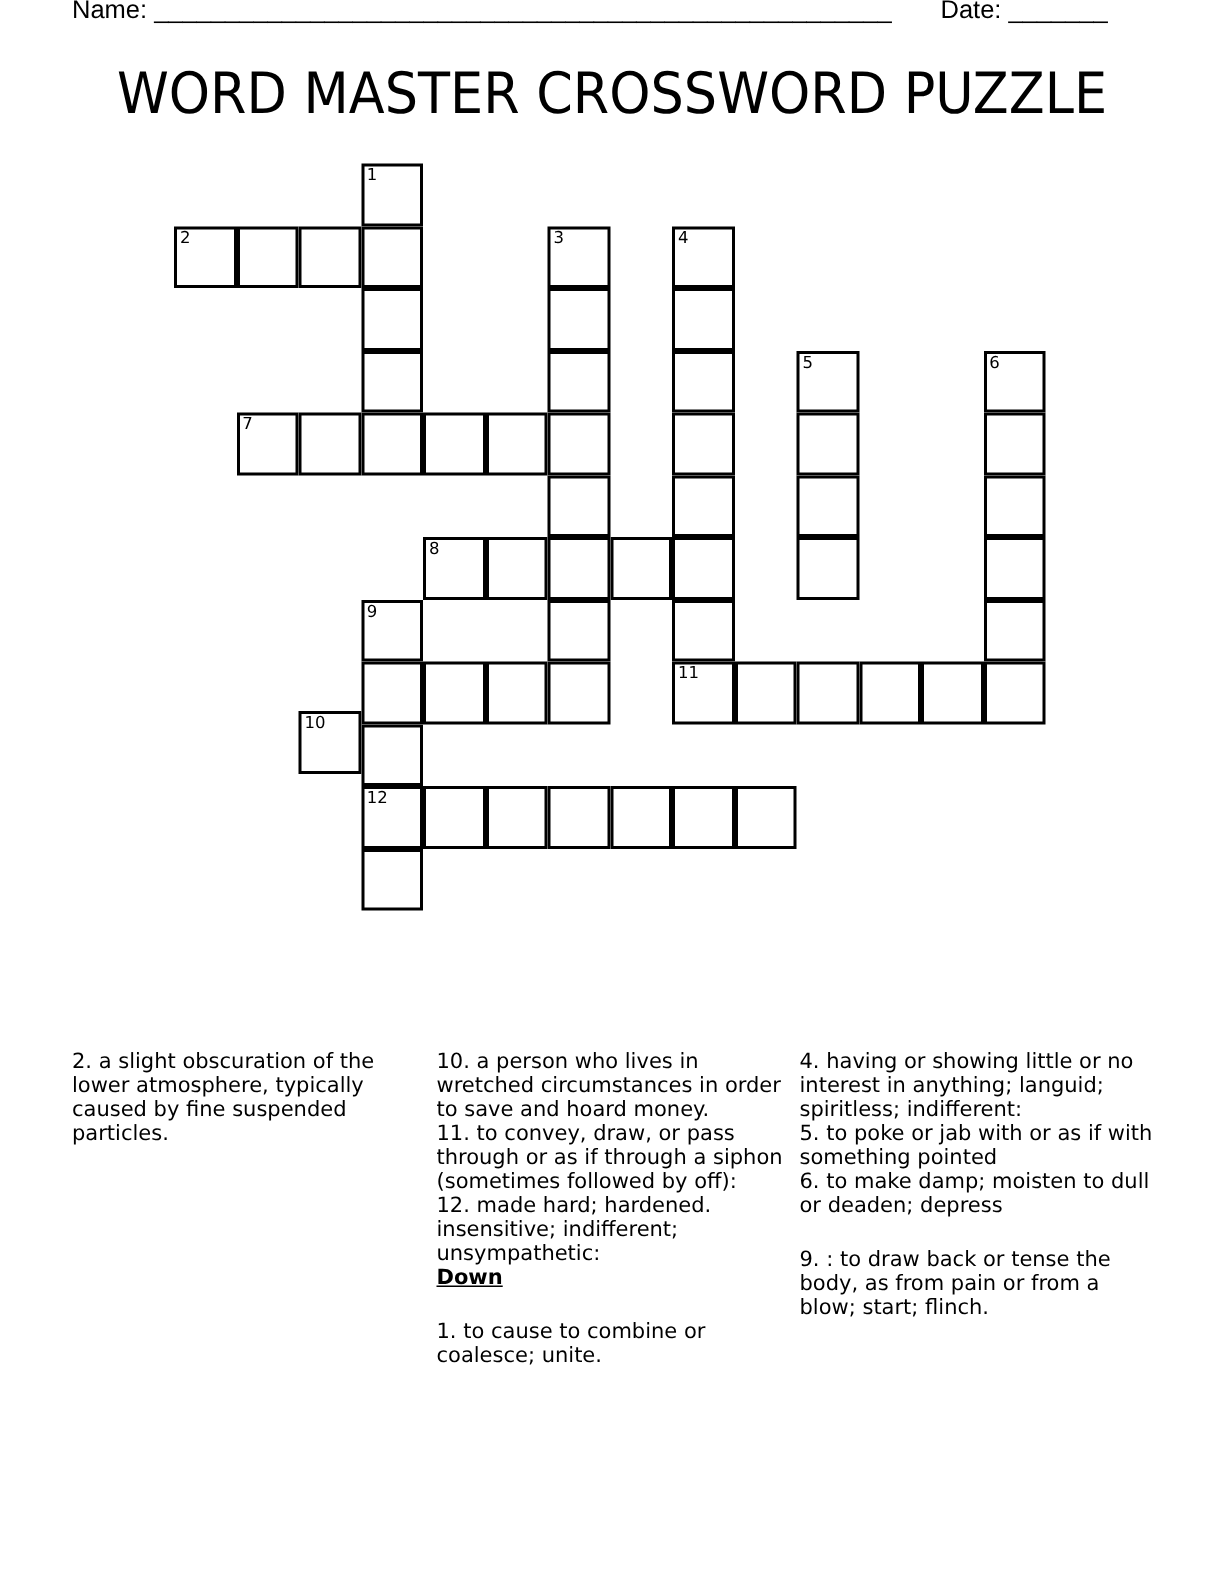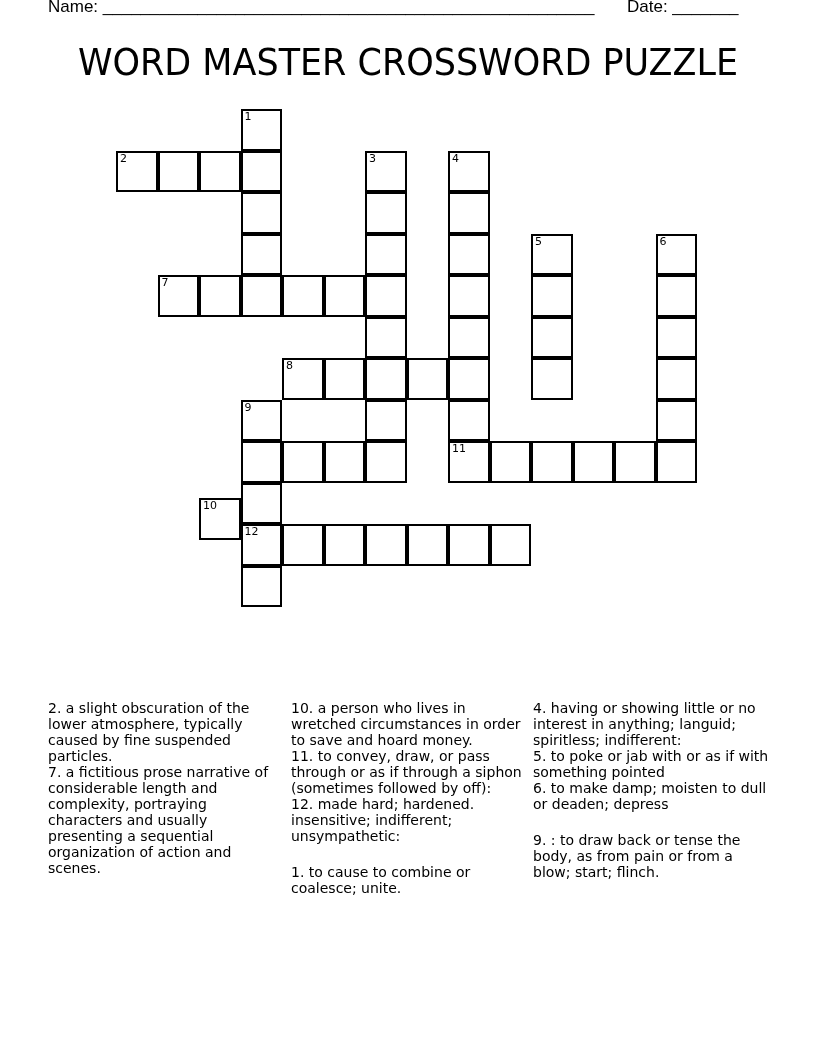--- a/index.html
+++ b/index.html
@@ -89,46 +89,46 @@
     <div class="cell" style="left: 407.5px; top: 359px;"></div>
     <div class="cell" style="left: 241.5px; top: 400.5px;">
       <span class="num">9</span>
     </div>
     <div class="cell" style="left: 241.5px; top: 442px;"></div>
     <div class="cell" style="left: 241.5px; top: 483.5px;"></div>
     <div class="cell" style="left: 241.5px; top: 525px;">
       <span class="num">12</span>
     </div>
     <div class="cell" style="left: 241.5px; top: 566.5px;"></div>
-    <div class="cell" style="left: 200px; top: 450px; margin-top: 48px;">
+    <div class="cell" style="left: 200px; top: 426px; margin-top: 48px;">
       <span class="num">10</span>
     </div>
     <div class="cell" style="left: 283px; top: 442px;"></div>
     <div class="cell" style="left: 324.5px; top: 442px;"></div>
     <div class="cell" style="left: 490.5px; top: 442px;"></div>
     <div class="cell" style="left: 532px; top: 442px;"></div>
     <div class="cell" style="left: 573.5px; top: 442px;"></div>
     <div class="cell" style="left: 615px; top: 442px;"></div>
     <div class="cell" style="left: 283px; top: 525px;"></div>
     <div class="cell" style="left: 324.5px; top: 525px;"></div>
     <div class="cell" style="left: 366px; top: 525px;"></div>
     <div class="cell" style="left: 407.5px; top: 525px;"></div>
     <div class="cell" style="left: 449px; top: 525px;"></div>
     <div class="cell" style="left: 490.5px; top: 525px;"></div>
   </div>
 
 <div class="clues col1">
   <span class="clue"><b>2.</b><span> a slight obscuration of the lower atmosphere, typically caused by fine suspended particles.</span></span>
-  <span class="clue"><b>7.</b><span> a fictitious prose narrative of considerable length and complexity, portraying characters and usually presenting a sequential organization of action and scenes.</span></span>
 </div>
 
 <div class="clues col2">
   <span class="clue"><b>10.</b><span> a person who lives in wretched circumstances in order to save and hoard money.</span></span>
   <span class="clue"><b>11.</b><span> to convey, draw, or pass through or as if through a siphon (sometimes followed by off):</span></span>
   <span class="clue"><b>12.</b><span> made hard; hardened. insensitive; indifferent; unsympathetic:</span></span>
+  <span class="sec">Down</span>
   <span class="clue gap"><b>1.</b><span> to cause to combine or coalesce; unite.</span></span>
 </div>
 
 <div class="clues col3">
   <span class="clue"><b>4.</b><span> having or showing little or no interest in anything; languid; spiritless; indifferent:</span></span>
   <span class="clue"><b>5.</b><span> to poke or jab with or as if with something pointed</span></span>
   <span class="clue"><b>6.</b><span> to make damp; moisten to dull or deaden; depress</span></span>
   <span class="clue gap"><b>9.</b><span> : to draw back or tense the body, as from pain or from a blow; start; flinch.</span></span>
 </div>
 

